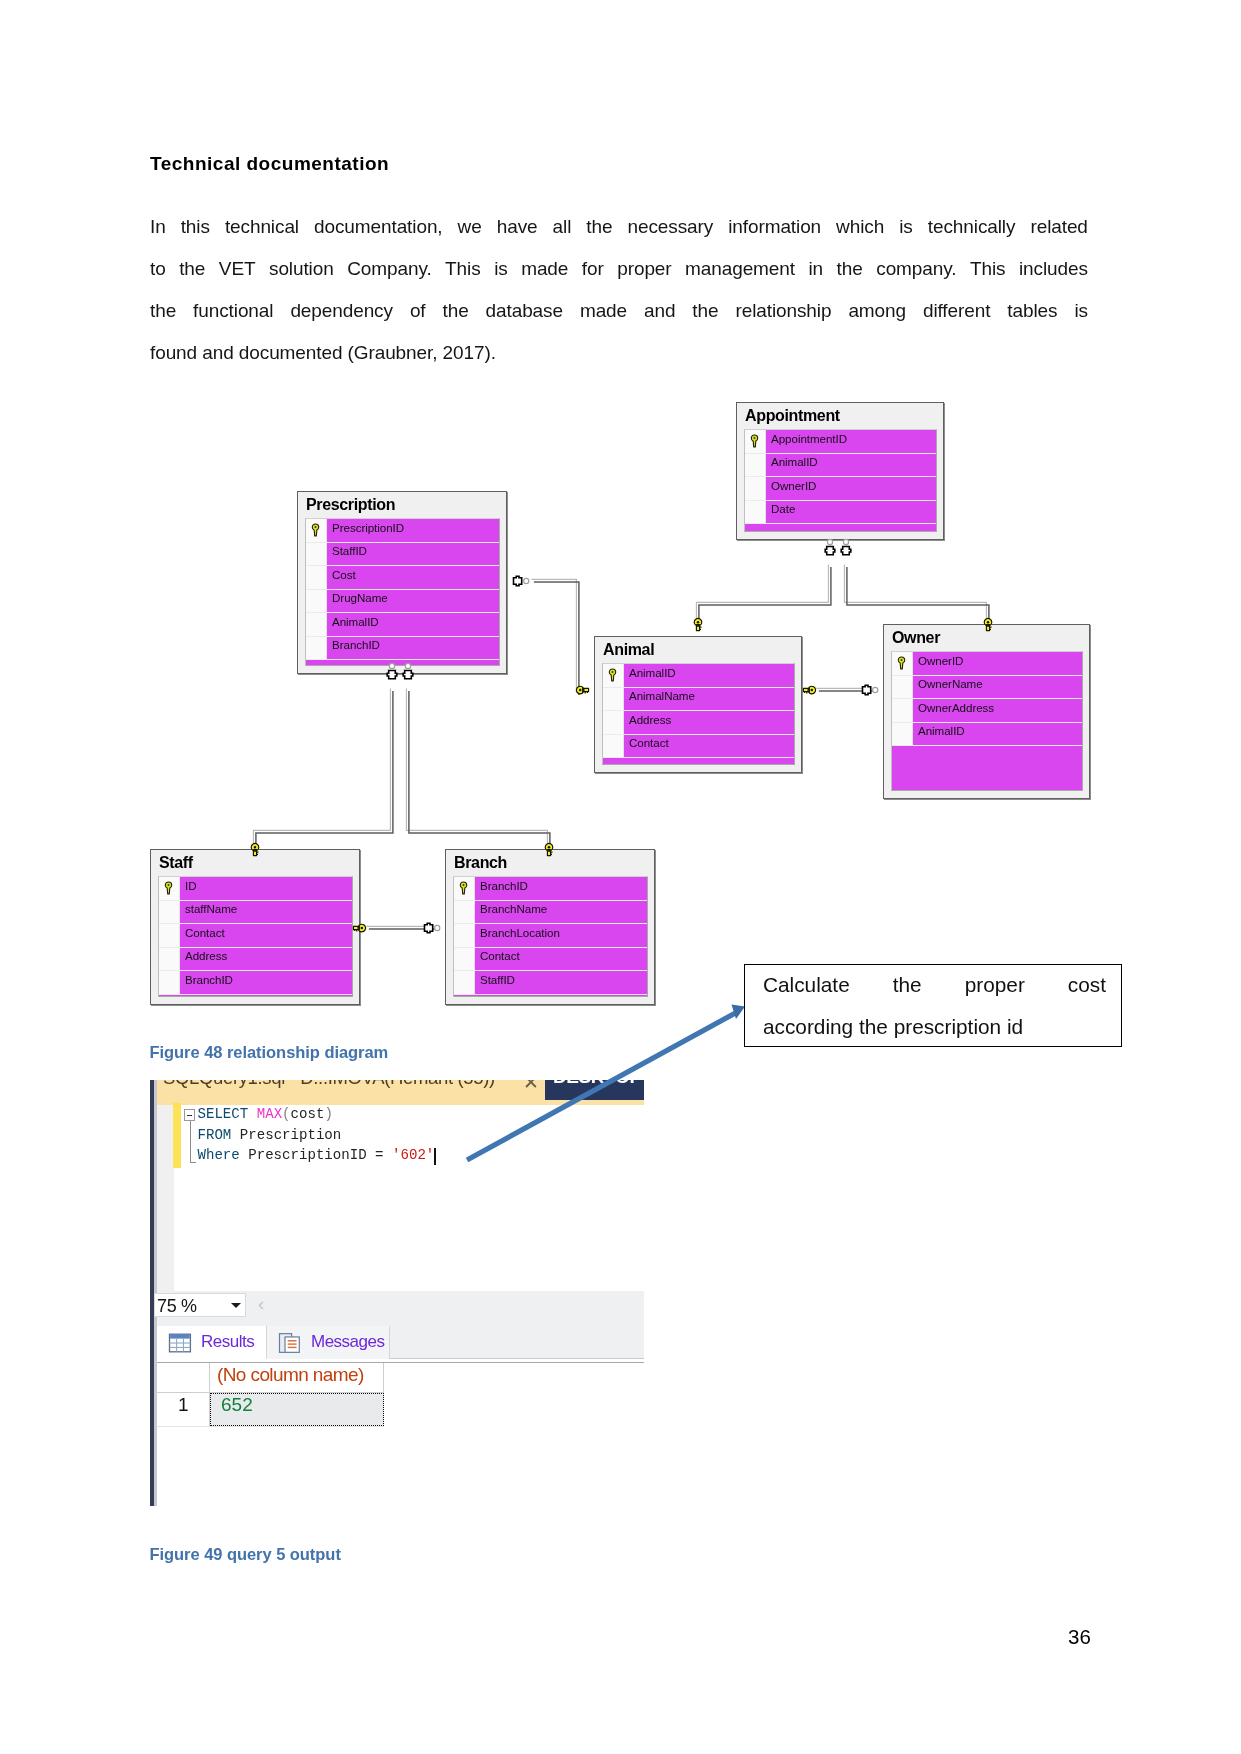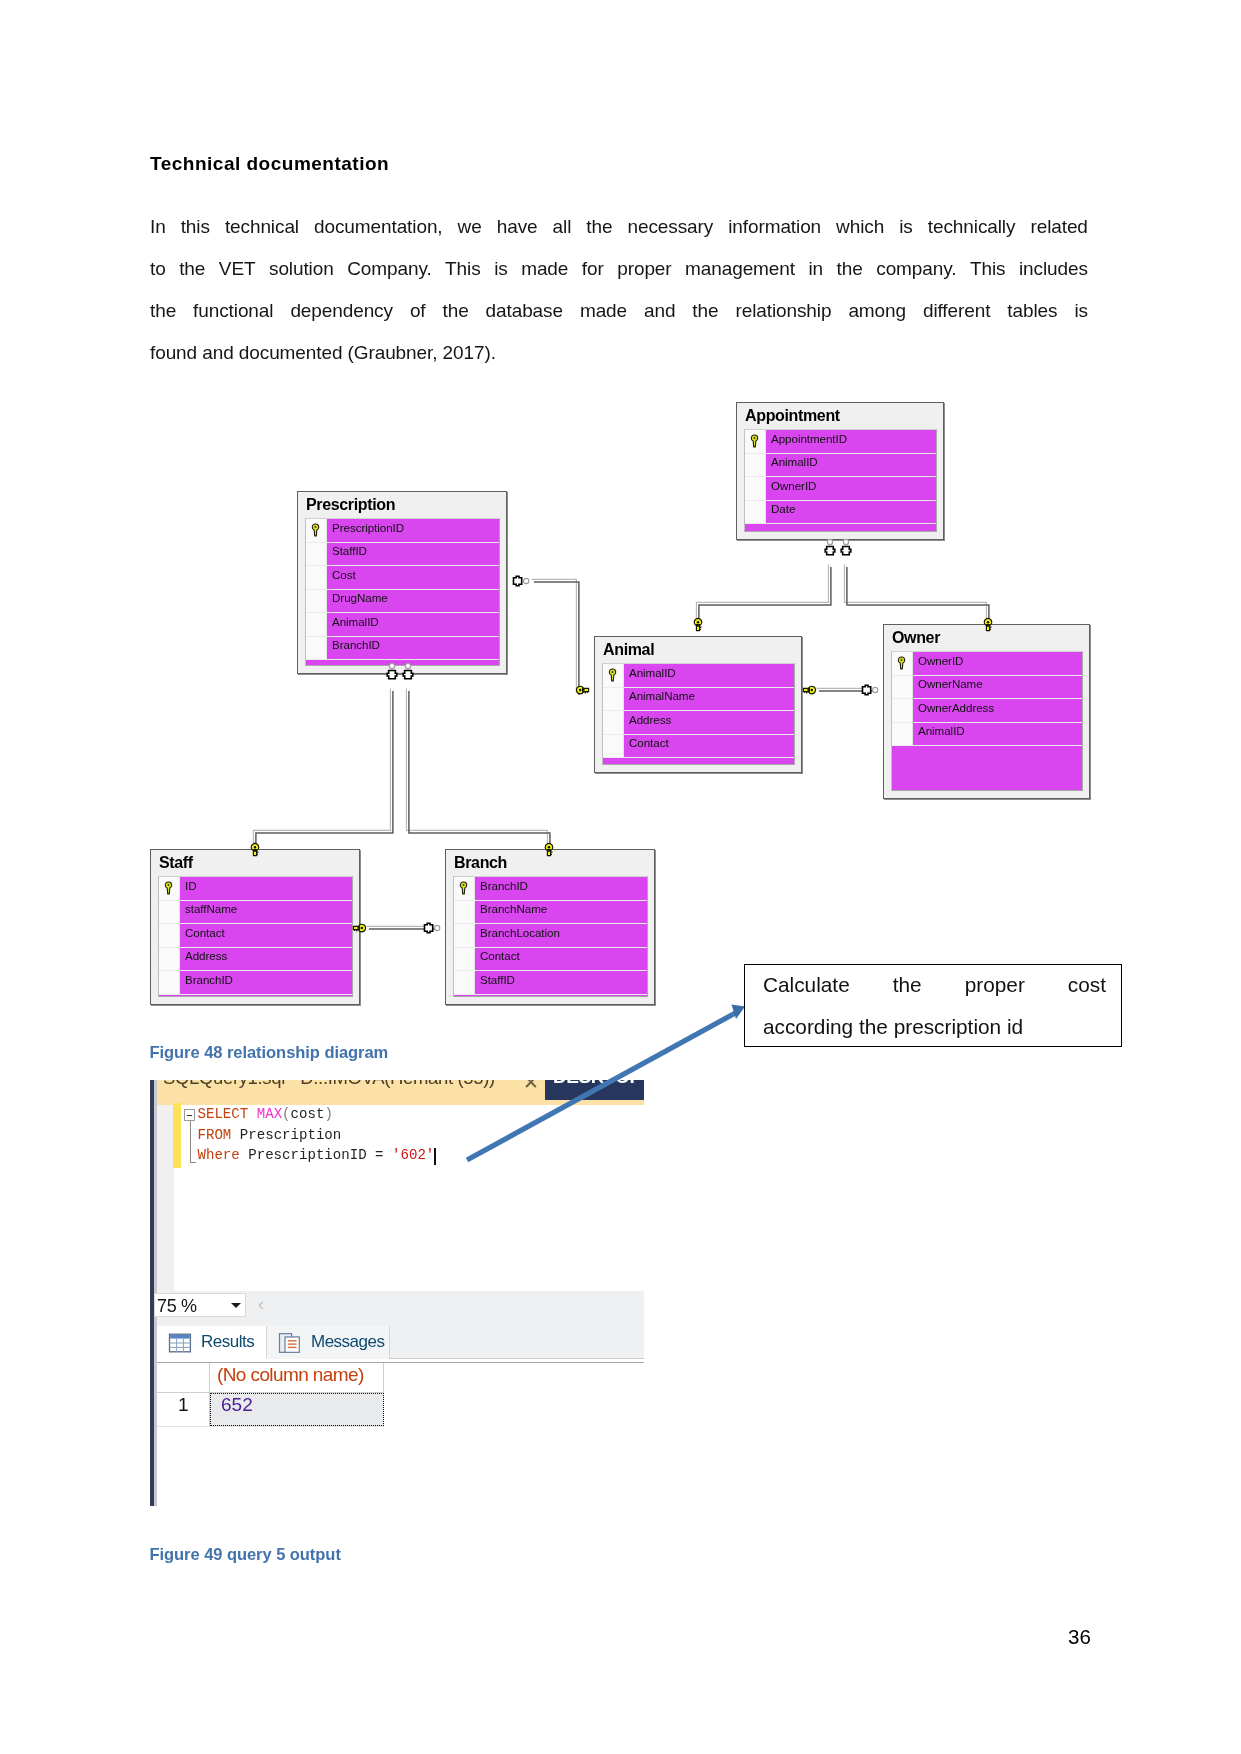--- a/index.html
+++ b/index.html
@@ -53,50 +53,50 @@
         font-size:18.5px;color:#4a3f26;white-space:nowrap;letter-spacing:-0.35px;}
   .ss-close{position:absolute;left:366px;top:-9px;font-size:19px;color:#6b6047;}
   .ss-srvtab{position:absolute;left:388px;top:0;width:99px;height:20px;background:#27365c;overflow:hidden;}
   .ss-srvtab span{position:absolute;left:8px;top:-14px;font-size:19px;color:#fff;white-space:nowrap;
         letter-spacing:-0.4px;font-weight:bold;}
   .ss-gutter{position:absolute;left:7px;top:25px;width:17px;height:186px;background:#f0f0f0;}
   .ss-editor{position:absolute;left:24px;top:25px;width:483px;height:186px;background:#fff;}
   .ss-changebar{position:absolute;left:-1px;top:-2px;width:8px;height:65px;background:#fde257;}
   .ss-code{position:absolute;left:23.5px;top:-1px;font-family:"Liberation Mono",monospace;font-size:14.1px;
            line-height:20.6px;white-space:pre;}
-  .kw{color:#c2410c;} .fn{color:#f030c8;} .pl{color:#242424;} .str{color:#d01414;} .gr{color:#808080;}
+  .kw{color:#0c4a6e;} .fn{color:#f030c8;} .pl{color:#242424;} .str{color:#d01414;} .gr{color:#808080;}
   .ss-fold{position:absolute;left:10px;top:4px;width:11px;height:12px;border:1px solid #9a9a9a;background:#fff;}
   .ss-fold:after{content:"";position:absolute;left:2px;top:4.5px;width:5px;height:1.4px;background:#333;}
   .ss-foldline{position:absolute;left:15.5px;top:16px;width:1px;height:41px;background:#8a8a8a;}
   .ss-foldtick{position:absolute;left:15.5px;top:57px;width:6px;height:1px;background:#8a8a8a;}
   .ss-caret{position:absolute;width:1.6px;height:17px;background:#111;}
   .ss-zoombar{position:absolute;left:7px;top:211px;width:487px;height:35px;background:#eff0f2;}
   .ss-zoomsel{position:absolute;left:-3px;top:2px;width:92px;height:24px;background:#fff;border:1px solid #d9d9d9;}
   .ss-zoomsel .zt{position:absolute;left:2px;top:2px;font-size:18px;color:#151515;letter-spacing:-0.3px;}
   .ss-zoomsel .arw{position:absolute;left:76px;top:9px;width:0;height:0;border-left:5.5px solid transparent;border-right:5.5px solid transparent;border-top:5.5px solid #1a1a1a;}
   .ss-chev{position:absolute;left:101px;top:2px;font-size:19px;color:#c4c4c4;}
   .ss-tabs{position:absolute;left:7px;top:246px;width:487px;height:33px;background:#eff0f2;
            border-bottom:1px solid #cbcbcb;}
-  .ss-tab{position:absolute;top:0;height:33px;font-size:17px;color:#0c4a6e;white-space:nowrap;
+  .ss-tab{position:absolute;top:0;height:33px;font-size:17px;color:#6d28d9;white-space:nowrap;
           letter-spacing:-0.5px;background:#f3f4f6;border-right:1px solid #d5d5d5;}
   .ss-tab.active{background:#fff;border-bottom:1px solid #fff;border-right:1px solid #d5d5d5;}
   .ss-tab .lbl{position:absolute;top:6px;}
   .ss-grid{position:absolute;left:7px;top:282px;width:487px;height:144px;background:#fff;
            border-top:1px solid #a9a9a9;}
   .ss-gridhdr{position:absolute;left:0;top:0;width:227px;height:30px;background:#fff;
               border-bottom:1px solid #cecece;}
   .ss-corner{position:absolute;left:0;top:0;width:53px;height:30px;border-right:1px solid #cecece;}
   .ss-colh{position:absolute;left:53px;top:0;width:174px;height:30px;border-right:1px solid #cecece;
            font-size:19px;color:#c2410c;letter-spacing:-0.6px;}
   .ss-colh span{position:absolute;left:7px;top:1px;}
   .ss-rownum{position:absolute;left:0;top:30px;width:53px;height:33px;border-right:1px solid #cecece;
              font-size:19px;color:#131313;}
   .ss-rownum span{position:absolute;left:21px;top:1px;}
   .ss-cell{position:absolute;left:53px;top:30px;width:174px;height:33px;background:#e8eaec;
-           border:1.6px dotted #0e0e0e;font-size:19px;color:#4c1d95;}
+           border:1.6px dotted #0e0e0e;font-size:19px;color:#15803d;}
   .ss-cell span{position:absolute;left:10px;top:0px;}
   .ss-gridline{position:absolute;left:0;top:63px;width:227px;height:1px;background:#e4e4e4;}
 </style>
 </head>
 <body>
 
 <div class="doc">
 
   <div class="heading">Technical documentation</div>
 

